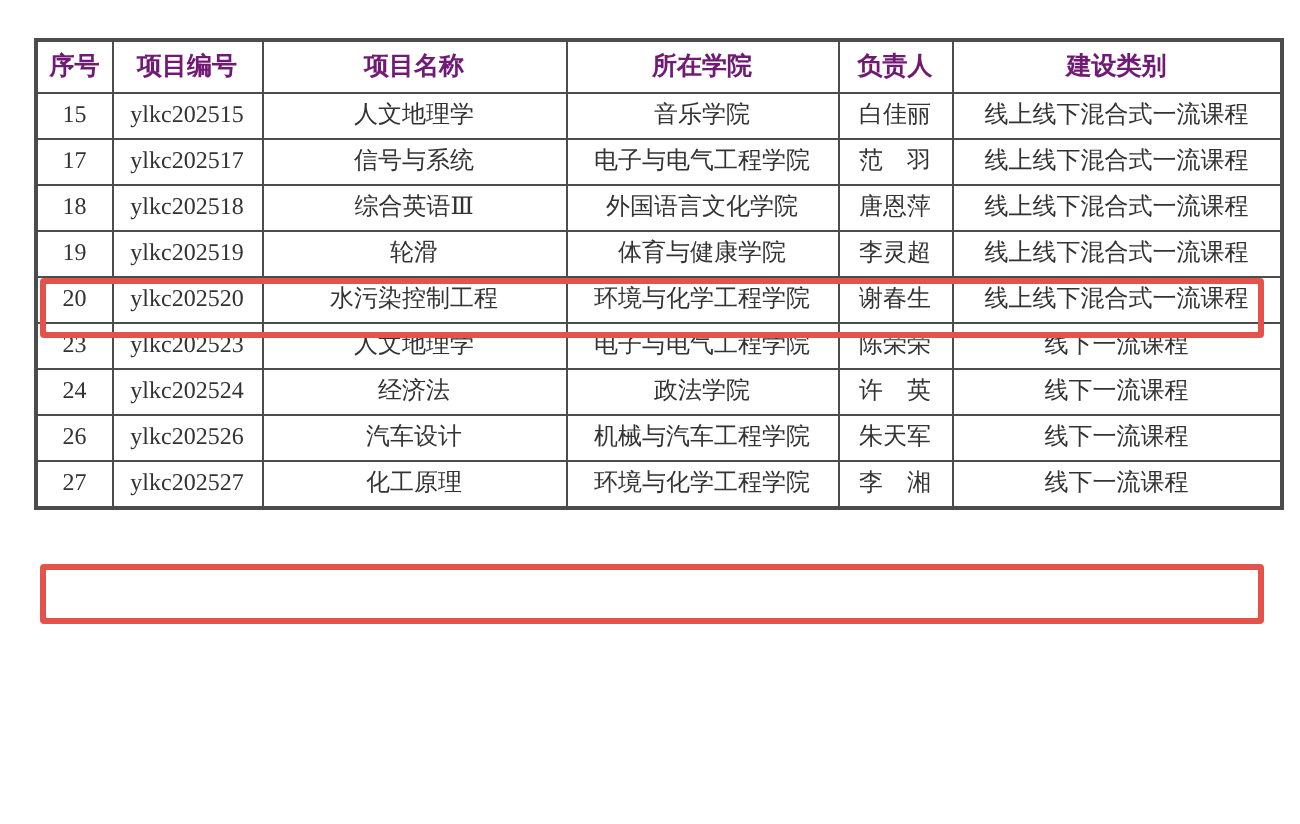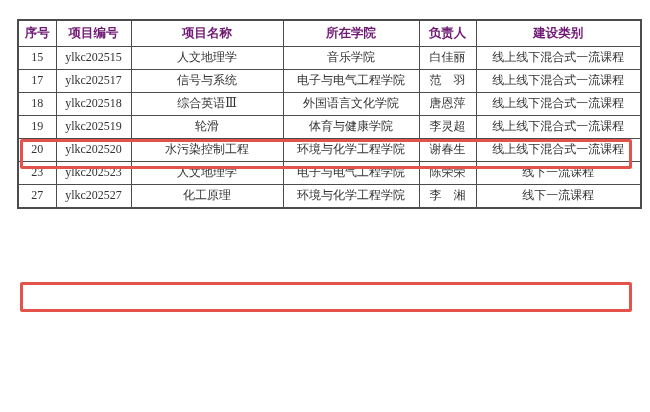--- a/index.html
+++ b/index.html
@@ -132,20 +132,36 @@
       </tr>
       <tr>
         <td>23</td>
         <td>ylkc202523</td>
         <td>人文地理学</td>
         <td>电子与电气工程学院</td>
         <td>陈荣荣</td>
         <td>线下一流课程</td>
       </tr>
       <tr>
+        <td>24</td>
+        <td>ylkc202524</td>
+        <td>经济法</td>
+        <td>政法学院</td>
+        <td>许　英</td>
+        <td>线下一流课程</td>
+      </tr>
+      <tr>
+        <td>26</td>
+        <td>ylkc202526</td>
+        <td>汽车设计</td>
+        <td>机械与汽车工程学院</td>
+        <td>朱天军</td>
+        <td>线下一流课程</td>
+      </tr>
+      <tr>
         <td>27</td>
         <td>ylkc202527</td>
         <td>化工原理</td>
         <td>环境与化学工程学院</td>
         <td>李　湘</td>
         <td>线下一流课程</td>
       </tr>
     </tbody>
   </table>
 

